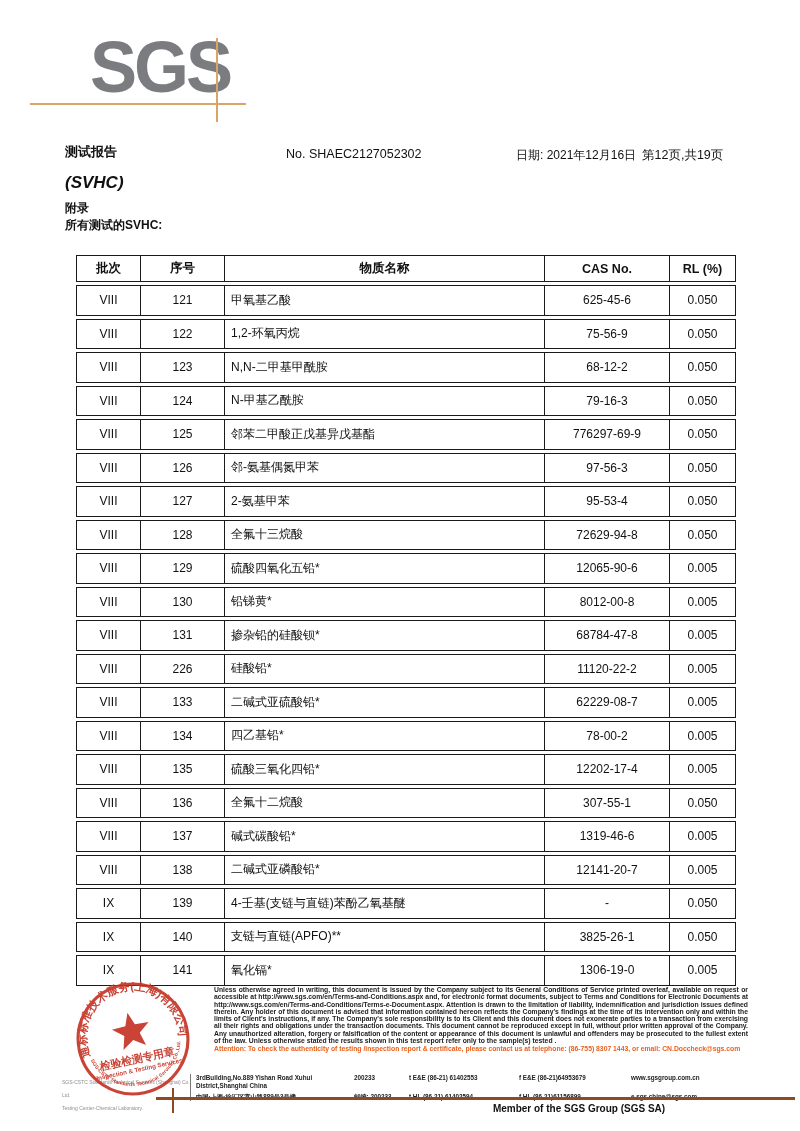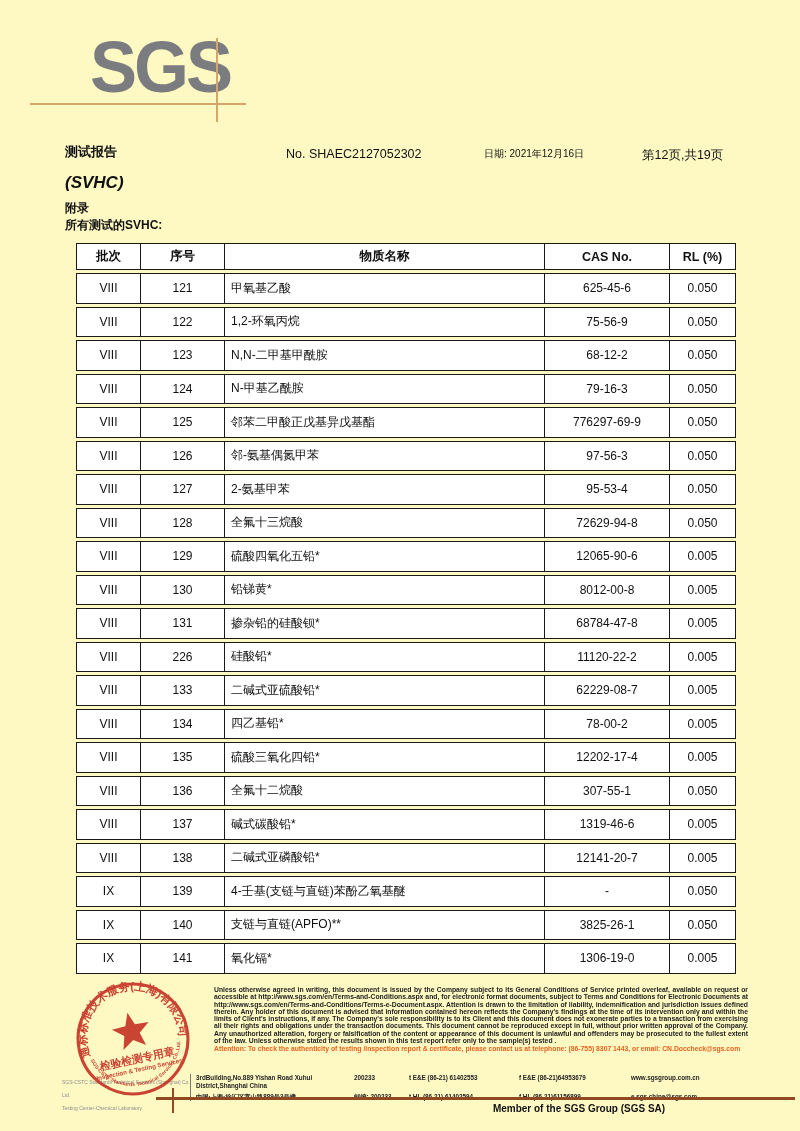--- a/index.html
+++ b/index.html
@@ -1,42 +1,42 @@
 <!DOCTYPE html>
 <html><head>
 <meta charset="utf-8">
 <style>
   * { margin: 0; padding: 0; box-sizing: border-box; }
   body { background: #e8e8e8; font-family: "Liberation Sans", "DejaVu Sans", sans-serif; }
   .page {
     position: relative; width: 800px; height: 1131px;
-    background: #fef9c3; margin: 0 auto; overflow: hidden;
+    background: #ffffff; margin: 0 auto; overflow: hidden;
     color: #111;
   }
 
   
   .logo-text {
     position: absolute; left: 90px; top: 26px;
     font-size: 72px; font-weight: bold; color: #7b7c7f;
     letter-spacing: -3px; transform: scaleX(.98); transform-origin: left top;
   }
   .logo-hline { position: absolute; left: 30px; top: 103px; width: 216px; height: 2px; background: #d9a468; }
   .logo-vline { position: absolute; left: 216px; top: 38px; width: 2px; height: 84px; background: #d9a468; }
 
   
   .title-line1 { position: absolute; left: 65px; top: 143px; font-size: 13px; font-weight: bold; }
   .title-line2 { position: absolute; left: 65px; top: 173px; font-size: 17px; font-weight: bold; font-style: italic; }
   .report-no   { position: absolute; left: 286px; top: 147px; font-size: 12.5px; }
-  .report-date { position: absolute; left: 484px; top: 147px; font-size: 10px; }
+  .report-date { position: absolute; left: 516px; top: 147px; font-size: 12px; }
   .page-indicator { position: absolute; left: 642px; top: 147px; font-size: 12.5px; }
   .appendix { position: absolute; left: 65px; top: 200px; font-size: 12px; font-weight: bold; }
   .subtitle { position: absolute; left: 65px; top: 217px; font-size: 12px; font-weight: bold; }
 
   
-  .tbl-wrap { position: absolute; left: 76px; top: 240px; width: 708px; }
+  .tbl-wrap { position: absolute; left: 76px; top: 252px; width: 708px; }
   table { border-collapse: separate; border-spacing: 0 3px; width: 660px; table-layout: fixed; }
   th, td {
     border-top: 1.5px solid #1a1a1a; border-bottom: 1.5px solid #1a1a1a;
     border-right: 1.5px solid #1a1a1a;
     font-size: 12px; text-align: center; vertical-align: middle;
     background: #fff; overflow: hidden; white-space: nowrap;
   }
   th:first-child, td:first-child { border-left: 1.5px solid #1a1a1a; }
   th { height: 27px; font-size: 12.5px; font-weight: bold; }
   td { height: 30.5px; }

